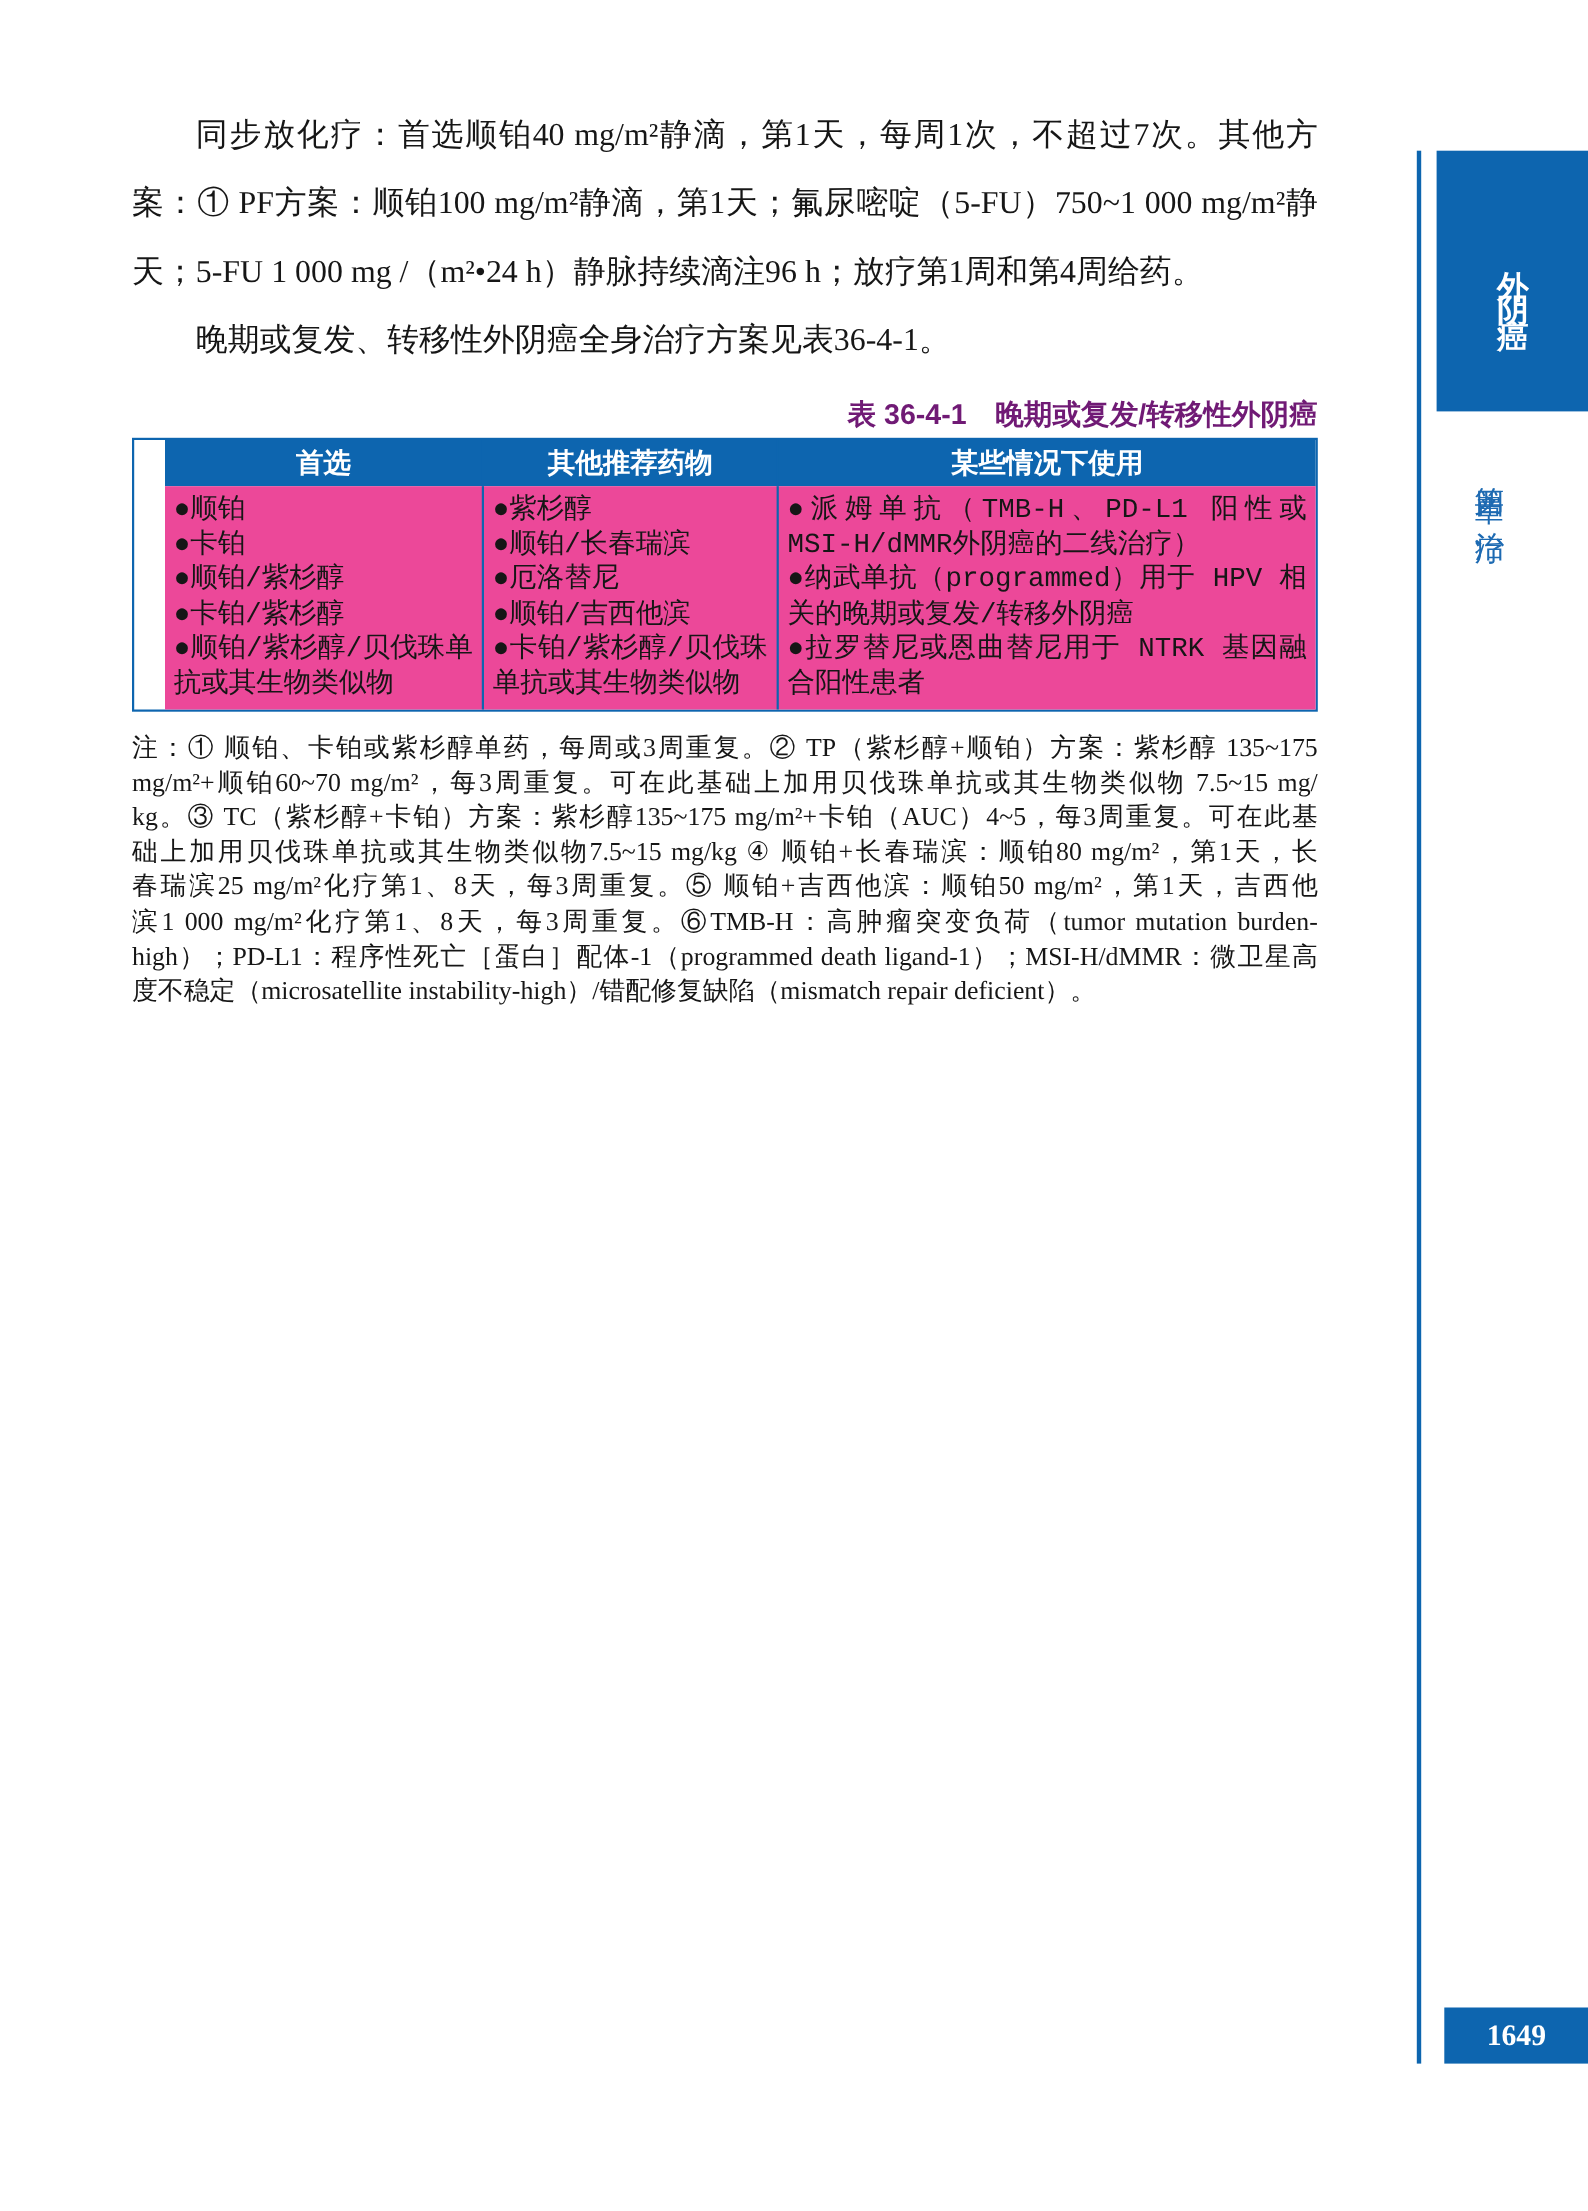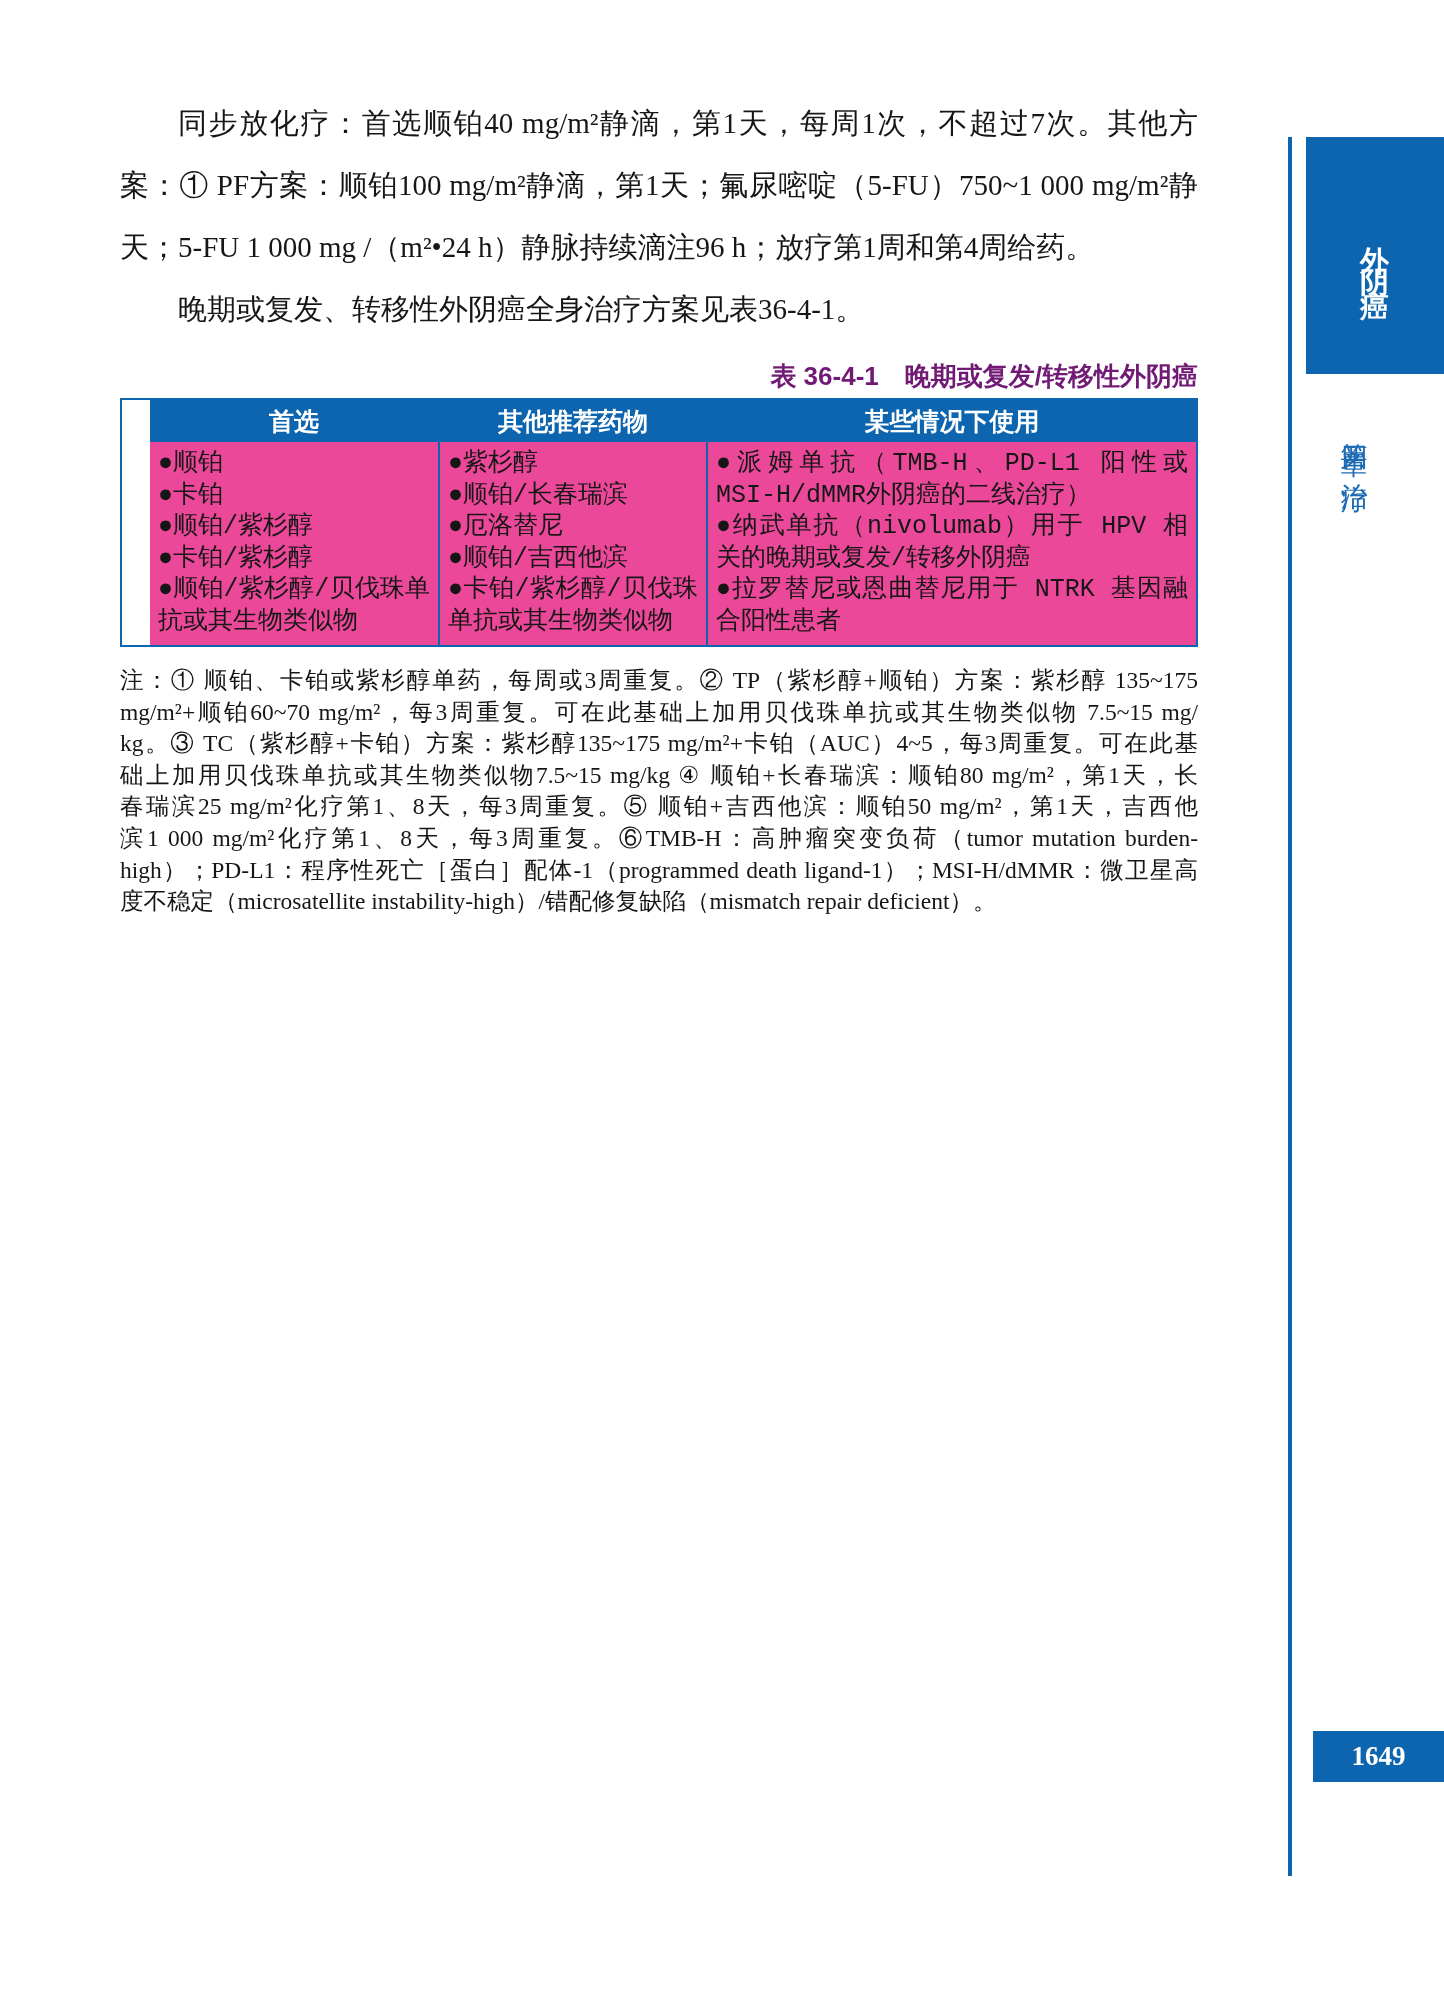--- a/index.html
+++ b/index.html
@@ -32,21 +32,21 @@
   
   .side-rule{position:absolute;left:1288px;top:137px;width:4px;height:1739px;background:#0d65af;}
   .tab-box{position:absolute;left:1306px;top:137px;width:138px;height:237px;background:#0d65af;
            display:flex;align-items:center;justify-content:center;}
   .tab-box .vtext{writing-mode:vertical-rl;color:#ffffff;
                   font-family:"Liberation Sans", sans-serif;font-weight:bold;
                   font-size:29px;letter-spacing:21px;}
   .section-vtext{position:absolute;left:1336px;top:422px;height:240px;
                  writing-mode:vertical-rl;color:#1d6ab2;font-size:27px;
                  font-family:"Liberation Serif", serif;letter-spacing:3px;}
-  .page-num-box{position:absolute;left:1313px;top:1731px;width:131px;height:51px;
+  .page-num-box{position:absolute;left:1313px;top:1825px;width:131px;height:51px;
                 background:#0d65af;display:flex;align-items:center;justify-content:center;}
   .page-num-box span{color:#ffffff;font-weight:bold;font-size:27px;
                      font-family:"Liberation Serif", serif;}
 </style>
 </head>
 <body>
 
 <div class="page">
 
   <div class="content">
@@ -77,21 +77,21 @@
         </div>
         <div class="td c2">
           <div class="item">●紫杉醇</div>
           <div class="item">●顺铂/长春瑞滨</div>
           <div class="item">●厄洛替尼</div>
           <div class="item">●顺铂/吉西他滨</div>
           <div class="item">●卡铂/紫杉醇/贝伐珠单抗或其生物类似物</div>
         </div>
         <div class="td c3">
           <div class="item">●派姆单抗（TMB-H、PD-L1 阳性或 MSI-H/dMMR外阴癌的二线治疗）</div>
-          <div class="item">●纳武单抗（nivolumab）用于 HPV 相关的晚期或复发/转移外阴癌</div>
+          <div class="item">●纳武单抗（programmed）用于 HPV 相关的晚期或复发/转移外阴癌</div>
           <div class="item">●拉罗替尼或恩曲替尼用于 NTRK 基因融合阳性患者</div>
         </div>
       </div>
     </div>
 
     <div class="notes">
       <div class="nl">注：① 顺铂、卡铂或紫杉醇单药，每周或3周重复。② TP（紫杉醇+顺铂）方案：紫杉醇 135~175</div>
       <div class="nl">mg/m²+顺铂60~70 mg/m²，每3周重复。可在此基础上加用贝伐珠单抗或其生物类似物 7.5~15 mg/</div>
       <div class="nl">kg。③ TC（紫杉醇+卡铂）方案：紫杉醇135~175 mg/m²+卡铂（AUC）4~5，每3周重复。可在此基</div>
       <div class="nl">础上加用贝伐珠单抗或其生物类似物7.5~15 mg/kg ④ 顺铂+长春瑞滨：顺铂80 mg/m²，第1天，长</div>

